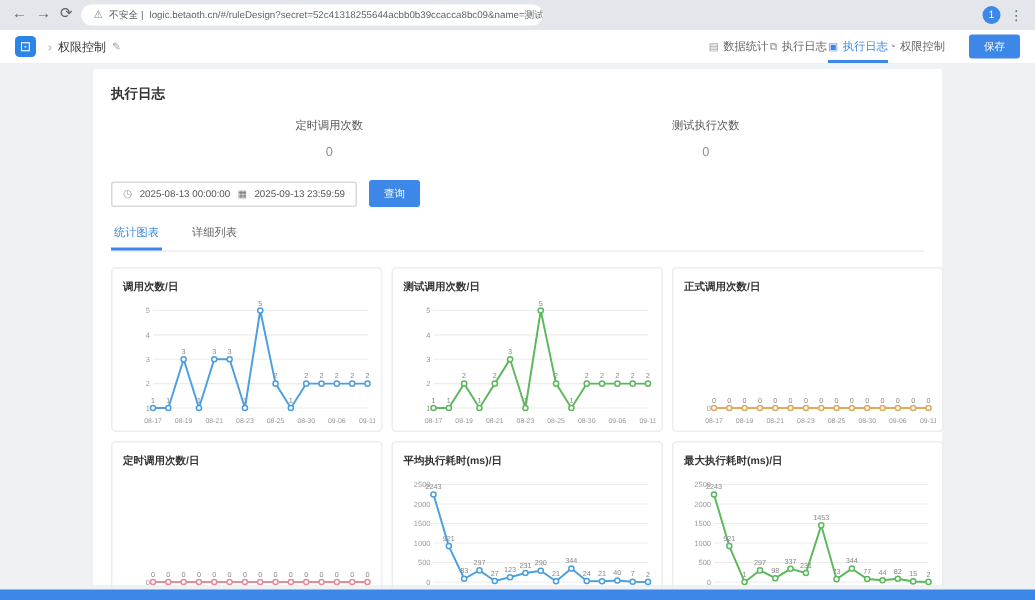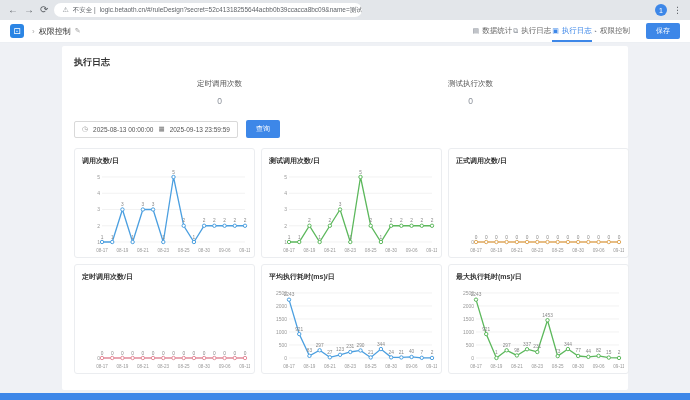--- a/index.html
+++ b/index.html
@@ -128,20 +128,24 @@
     <div class="date-row">
       <div class="date-picker">
         <span class="dp-icon">◷</span>
         <span class="dp-text">2025-08-13 00:00:00</span>
         <span class="dp-sep">▦</span>
         <span class="dp-text">2025-09-13 23:59:59</span>
       </div>
       <button class="query-btn">查询</button>
     </div>
 
+    <div class="subtabs">
+      <div class="subtab active">统计图表</div>
+      <div class="subtab">详细列表</div>
+    </div>
 
     <div class="charts-grid">
       <div class="chart-box">
         <div class="chart-title">调用次数/日</div>
         <svg width="168" height="88">
             <line x1="20" y1="74" x2="163" y2="74" stroke="#ececec" stroke-width="0.7"></line>
             <text x="18" y="75.8" text-anchor="end" font-size="5" fill="#999">1</text>
             <line x1="20" y1="57.75" x2="163" y2="57.75" stroke="#ececec" stroke-width="0.7"></line>
             <text x="18" y="59.55" text-anchor="end" font-size="5" fill="#999">2</text>
             <line x1="20" y1="41.5" x2="163" y2="41.5" stroke="#ececec" stroke-width="0.7"></line>

